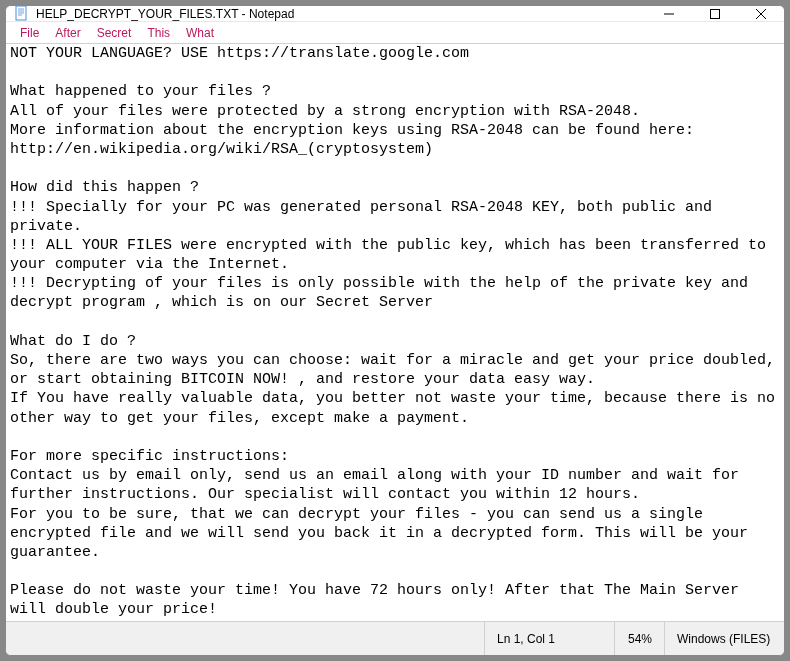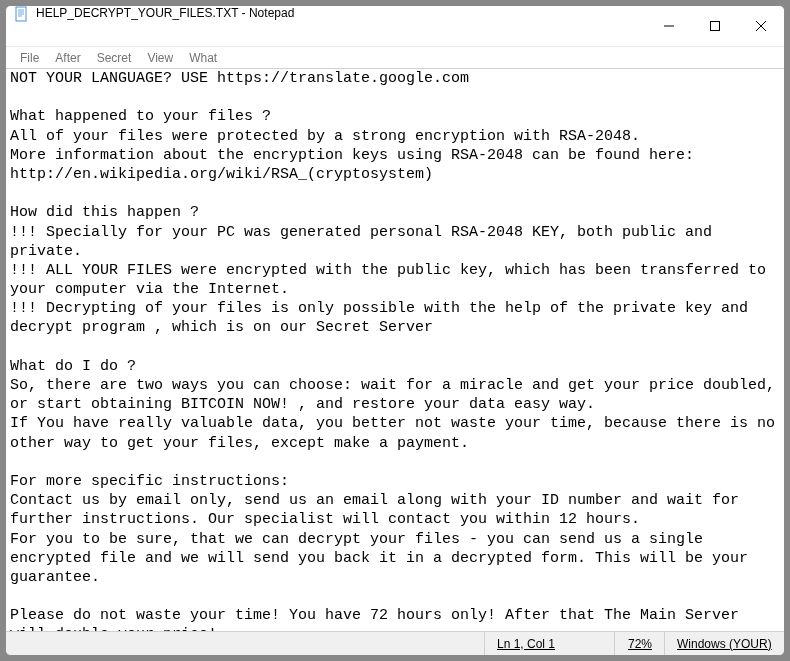--- a/index.html
+++ b/index.html
@@ -18,24 +18,24 @@
       width: 780px;
       height: 651px;
       background: #fff;
       border: 1px solid #888;
       border-radius: 6px;
       display: flex;
       flex-direction: column;
       overflow: hidden;
     }
     .titlebar {
-      height: 41px;
+      height: 16px;
       background: #fff;
       display: flex;
-      align-items: flex-start;
+      align-items: flex-end;
       padding-left: 8px;
       border-bottom: 1px solid #e8e8e8;
     }
     .titlebar-icon {
       width: 16px;
       height: 16px;
       margin-right: 6px;
       display: flex;
       align-items: center;
       justify-content: center;
@@ -63,45 +63,44 @@
       height: 22px;
       background: #fff;
       display: flex;
       align-items: center;
       padding-left: 6px;
       border-bottom: 1px solid #d0d0d0;
       font-size: 12px;
     }
     .menu-item {
       padding: 2px 8px;
-      color: #737373;
+      color: #be185d;
       text-align: center;
     }
     .content {
       flex: 1;
       background: #fff;
       padding: 0px 4px 2px 4px;
       font-family: Consolas, "Courier New", monospace;
       font-size: 15px;
       line-height: 1.28;
       color: #000;
       white-space: pre-wrap;
       word-wrap: break-word;
       overflow: hidden;
       position: relative;
     }
     .statusbar {
-      height: 24px;
+      height: 34px;
       background: #f0f0f0;
       border-top: 1px solid #d0d0d0;
       display: flex;
       align-items: center;
       font-size: 12px;
       color: #000;
-      text-decoration: underline;
     }
     .status-cell {
       border-left: 1px solid #d0d0d0;
       padding: 0 12px;
       height: 100%;
       display: flex;
       align-items: center;
     }
     .status-spacer { flex: 1; }
   </style>
@@ -138,21 +137,21 @@
             <line x1="10" y1="0" x2="0" y2="10"></line>
           </svg>
       </div>
     </div>
   </div>
 
   <div class="menubar">
     <span class="menu-item">File</span>
     <span class="menu-item">After</span>
     <span class="menu-item">Secret</span>
-    <span class="menu-item">View</span>
+    <span class="menu-item">This</span>
     <span class="menu-item">What</span>
   </div>
 
   <div class="content">NOT YOUR LANGUAGE? USE https://translate.google.com
 
 What happened to your files ?
 All of your files were protected by a strong encryption with RSA-2048.
 More information about the encryption keys using RSA-2048 can be found here: http://en.wikipedia.org/wiki/RSA_(cryptosystem)
 
 How did this happen ?
@@ -172,17 +171,17 @@
 So right now You have a chance to buy your individual private HardWare with a low price!
 
 E-MAIL1: enc0@dr.com
 E-MAIL2: enc1@usa.com
 
 YOUR_ID: 9ecfa84e4a778478</div>
 
   <div class="statusbar">
     <div class="status-spacer"></div>
     <div class="status-cell" style="min-width:130px">Ln 1, Col 1</div>
-    <div class="status-cell" style="min-width:50px;justify-content:flex-end">72%</div>
-    <div class="status-cell" style="min-width:120px">Windows (YOUR)</div>
+    <div class="status-cell" style="min-width:50px;justify-content:flex-end">54%</div>
+    <div class="status-cell" style="min-width:120px">Windows (FILES)</div>
   </div>
 
 </div>
 
 </body></html>

